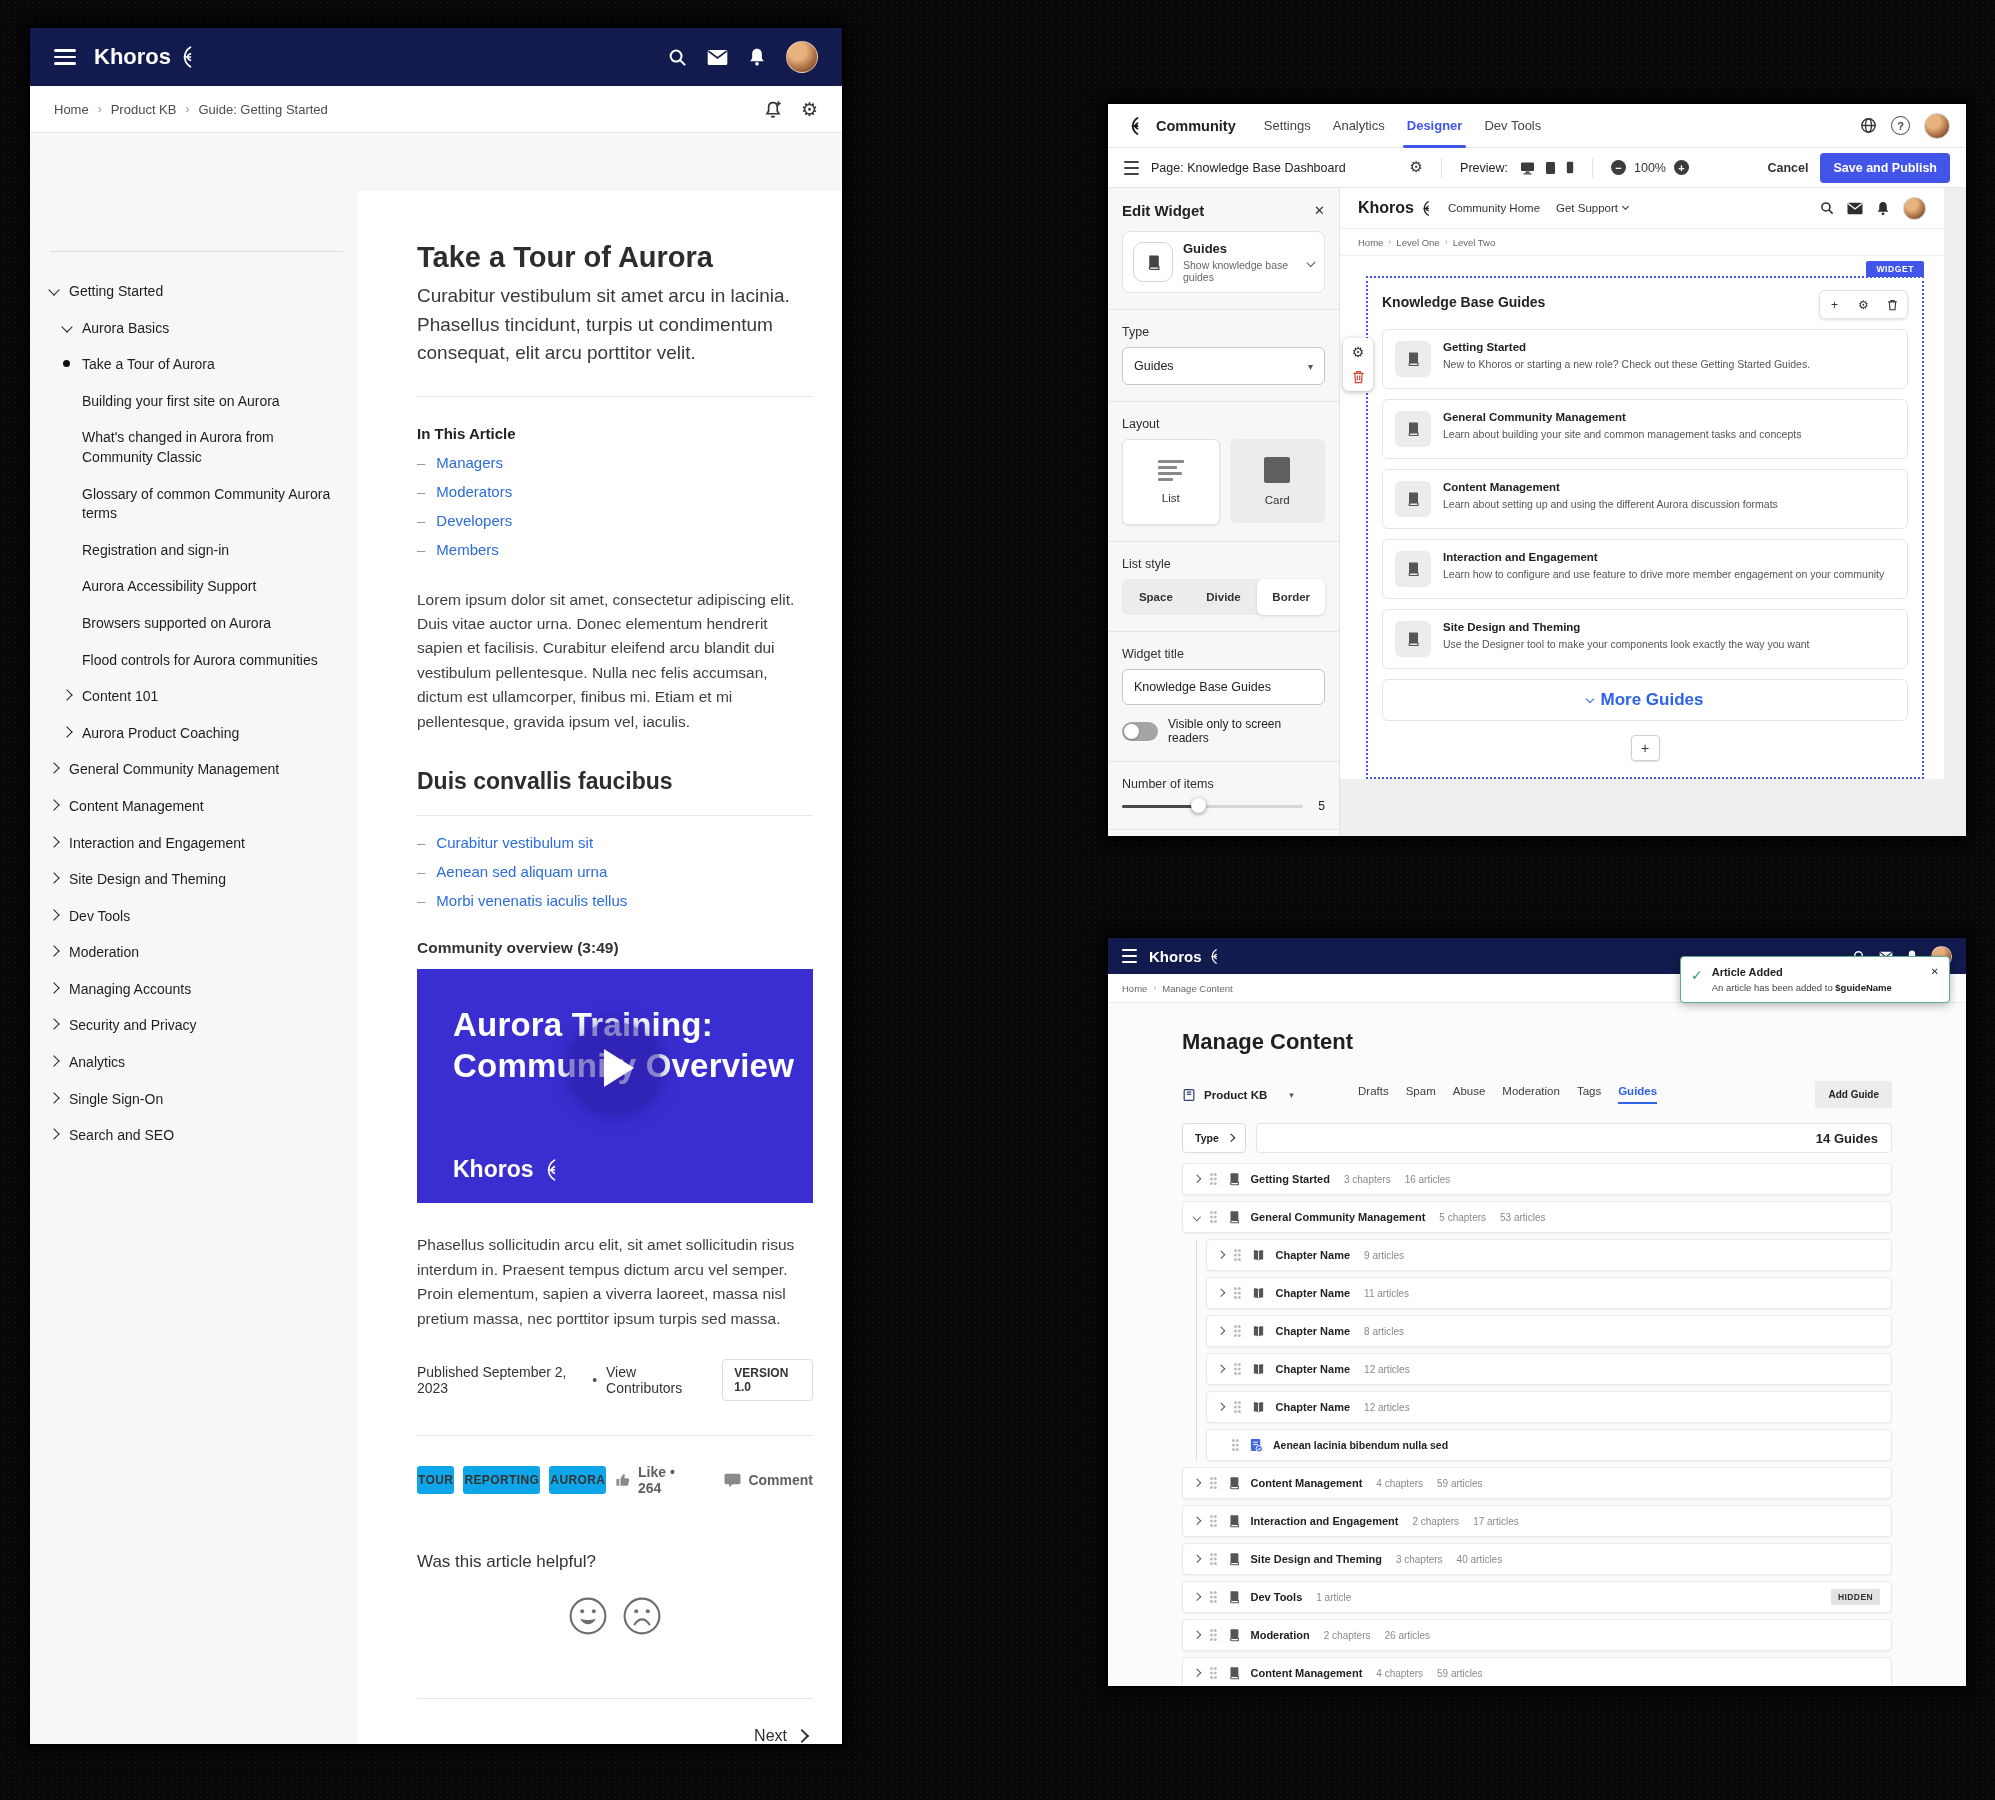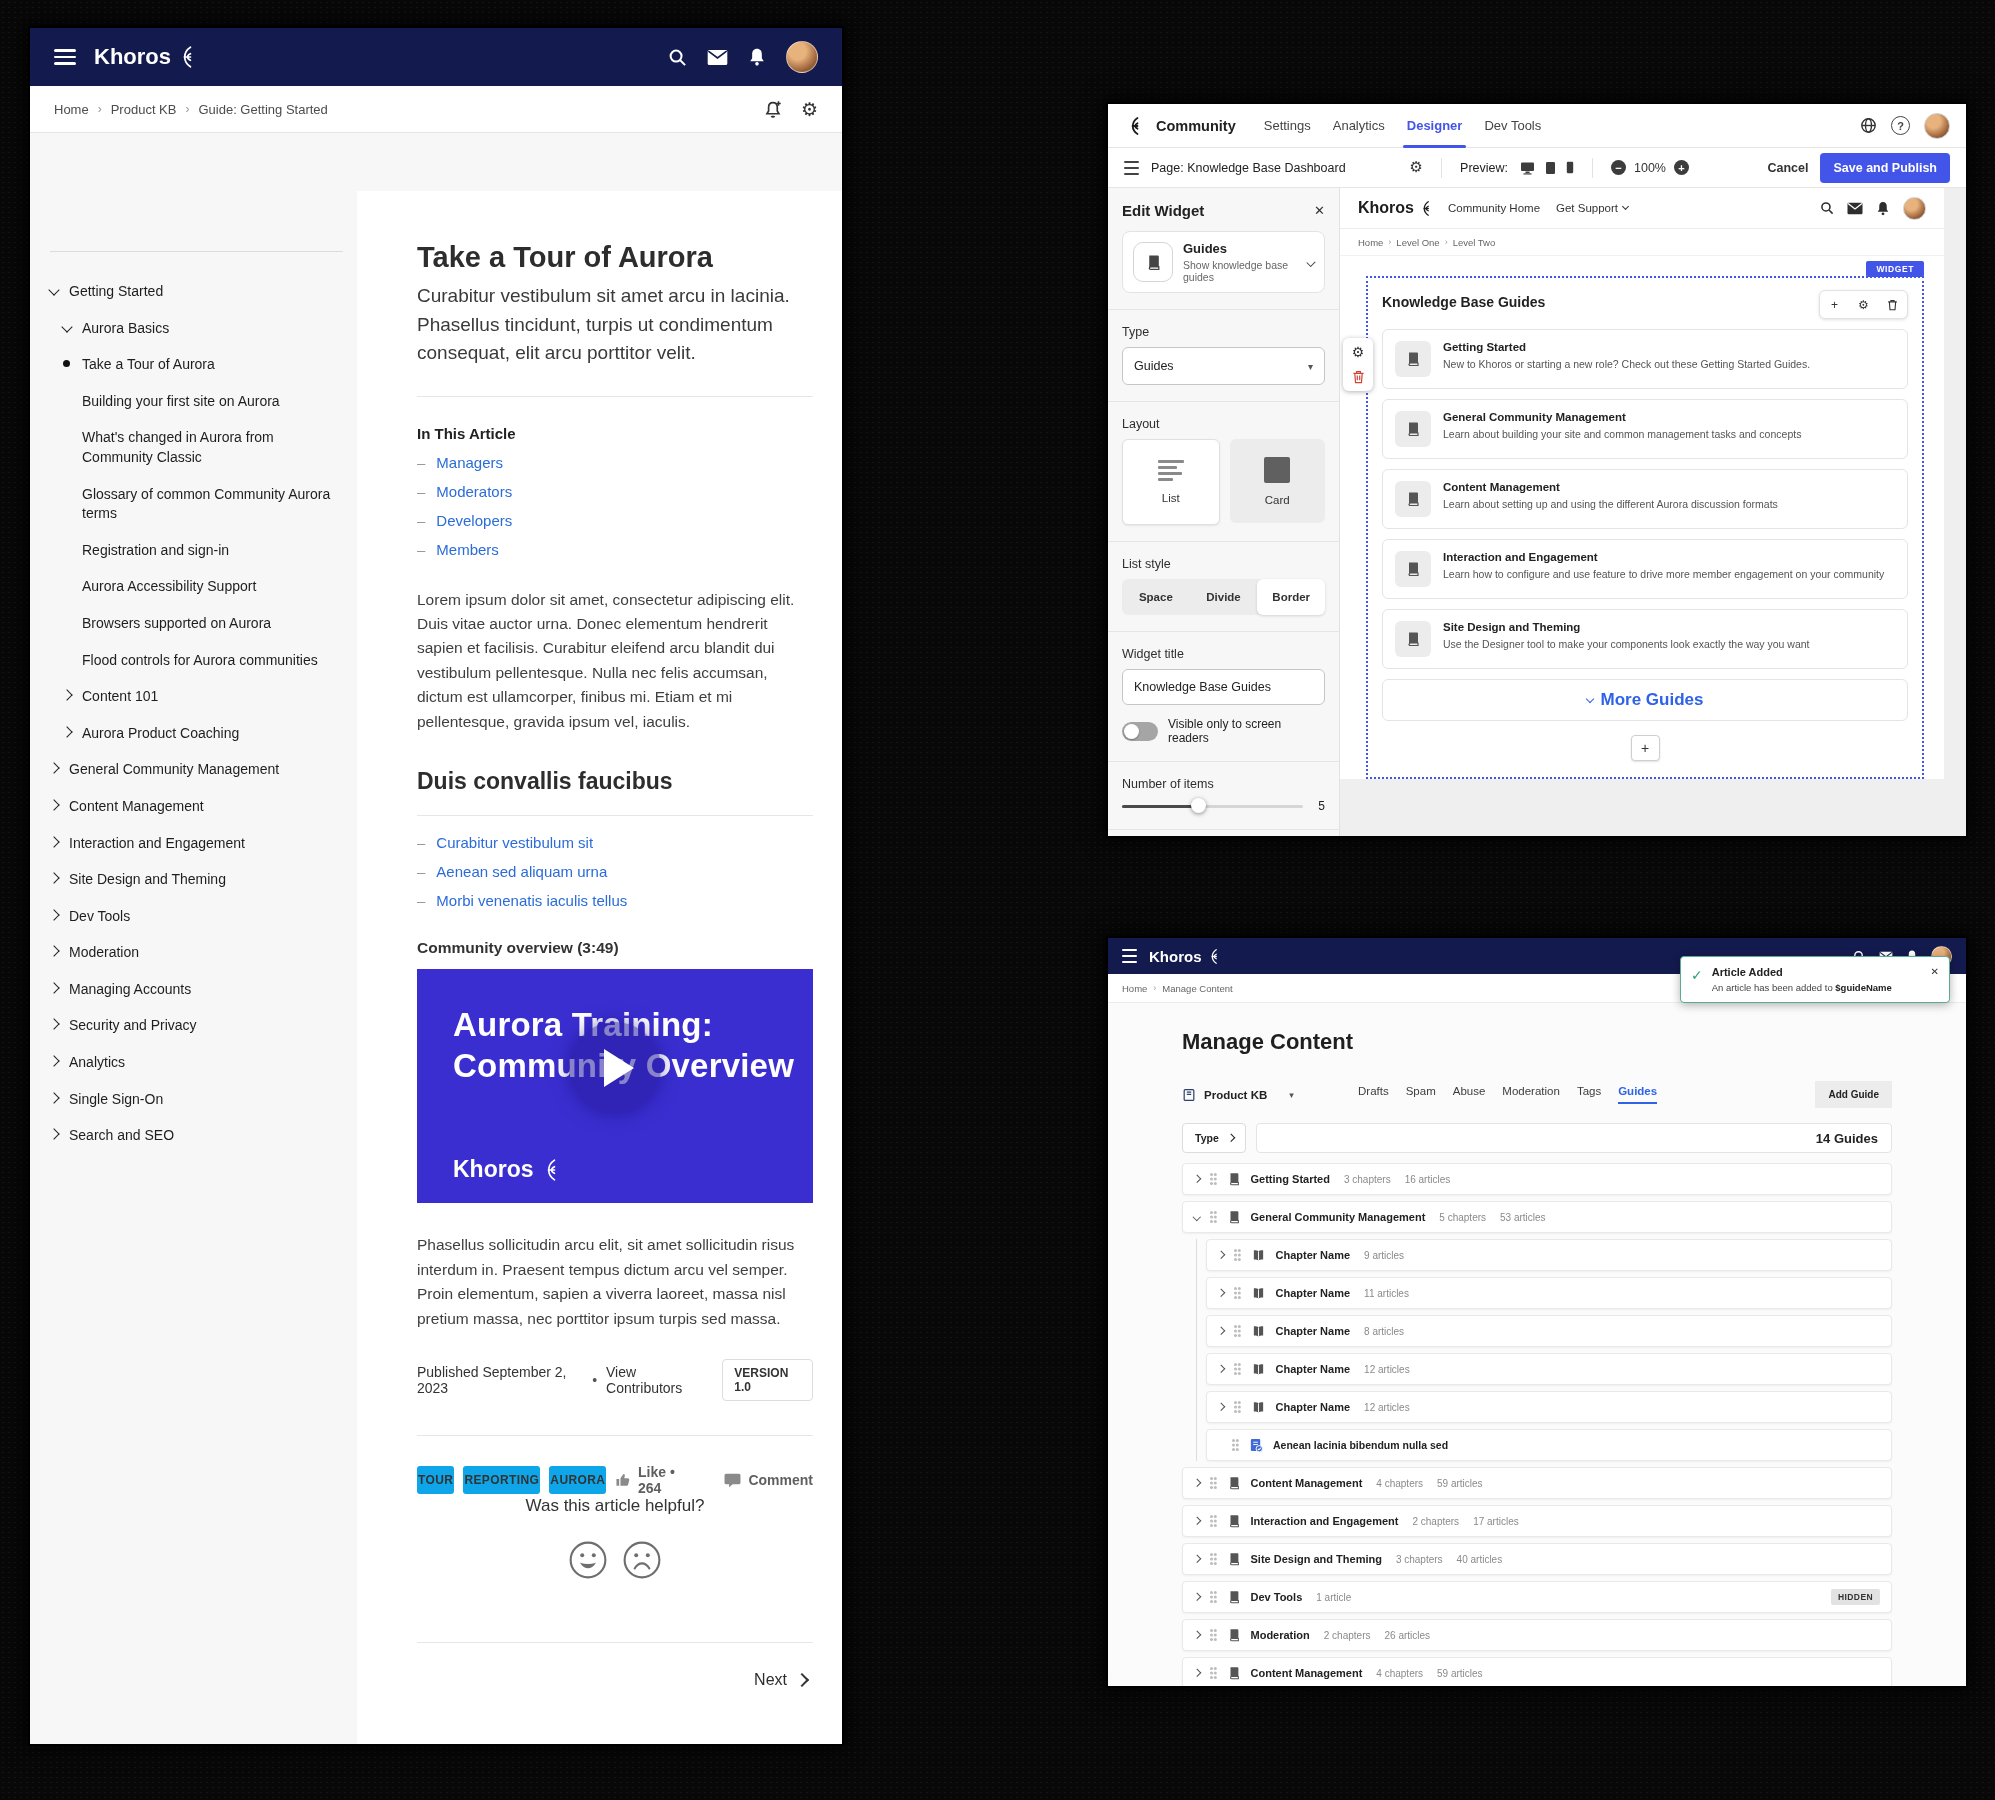--- a/index.html
+++ b/index.html
@@ -58,21 +58,21 @@
            background:rgba(40,30,160,.55);box-shadow:0 0 18px rgba(20,10,120,.5);display:flex;align-items:center;justify-content:center;}
   .playbtn i{display:block;width:0;height:0;border-left:30px solid #fff;border-top:19px solid transparent;border-bottom:19px solid transparent;margin-left:8px;}
   .vbrand{position:absolute;left:36px;bottom:20px;display:flex;align-items:center;gap:4px;color:#fff;font-size:23px;font-weight:bold;}
   .pubrow{display:flex;align-items:center;gap:9px;margin-top:28px;font-size:14px;color:#333;}
   .dot{color:#555;}
   .verchip{border:1px solid #ddd;border-radius:4px;padding:6px 11px;font-size:12px;font-weight:bold;color:#333;margin-left:8px;background:#fff;}
   .tagsrow{display:flex;align-items:center;margin-top:26px;}
   .tag{background:#0ea5e9;border-radius:3px;padding:7px 1px;font-size:12px;font-weight:bold;letter-spacing:.4px;color:#333;margin-right:9px;cursor:pointer;}
   .engage{margin-left:auto;display:flex;align-items:center;gap:24px;color:#6a6a6a;font-size:14px;font-weight:600;}
   .engage .act{display:flex;align-items:center;gap:7px;cursor:pointer;color:#5f5f5f;}
-  .helpful{text-align:center;}
+  .helpful{margin-top:56px;}
   .helpq{font-size:17px;color:#333;}
   .faces{margin-top:24px;display:flex;justify-content:center;gap:14px;}
   .face{cursor:pointer;}
   .nextblk{margin-top:26px;text-align:right;padding-right:6px;}
   .nextlbl{font-size:16px;color:#2d2d2d;display:inline-flex;align-items:center;gap:10px;cursor:pointer;}
   .nextlbl .chev{width:8px;height:8px;border-width:2.2px;color:#333;}
 
   
   .navB{height:44px;border-bottom:1px solid #e5e5e5;display:flex;align-items:center;padding:0 16px;gap:14px;box-sizing:border-box;}
   .navB .brand{font-size:14.5px;font-weight:bold;color:#222;margin-right:10px;}

